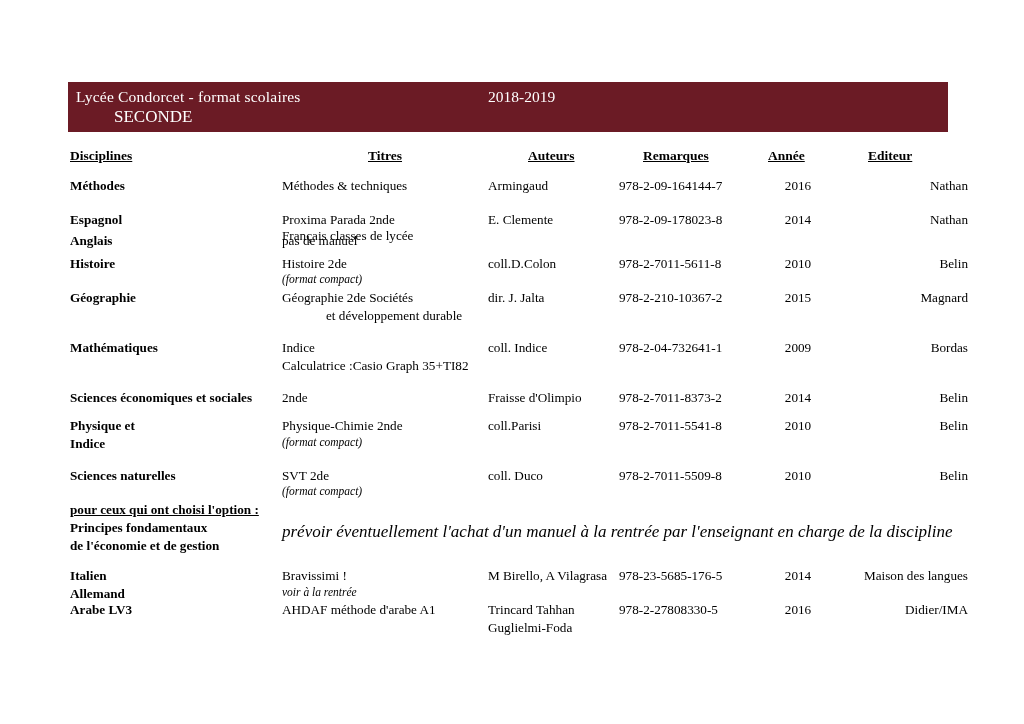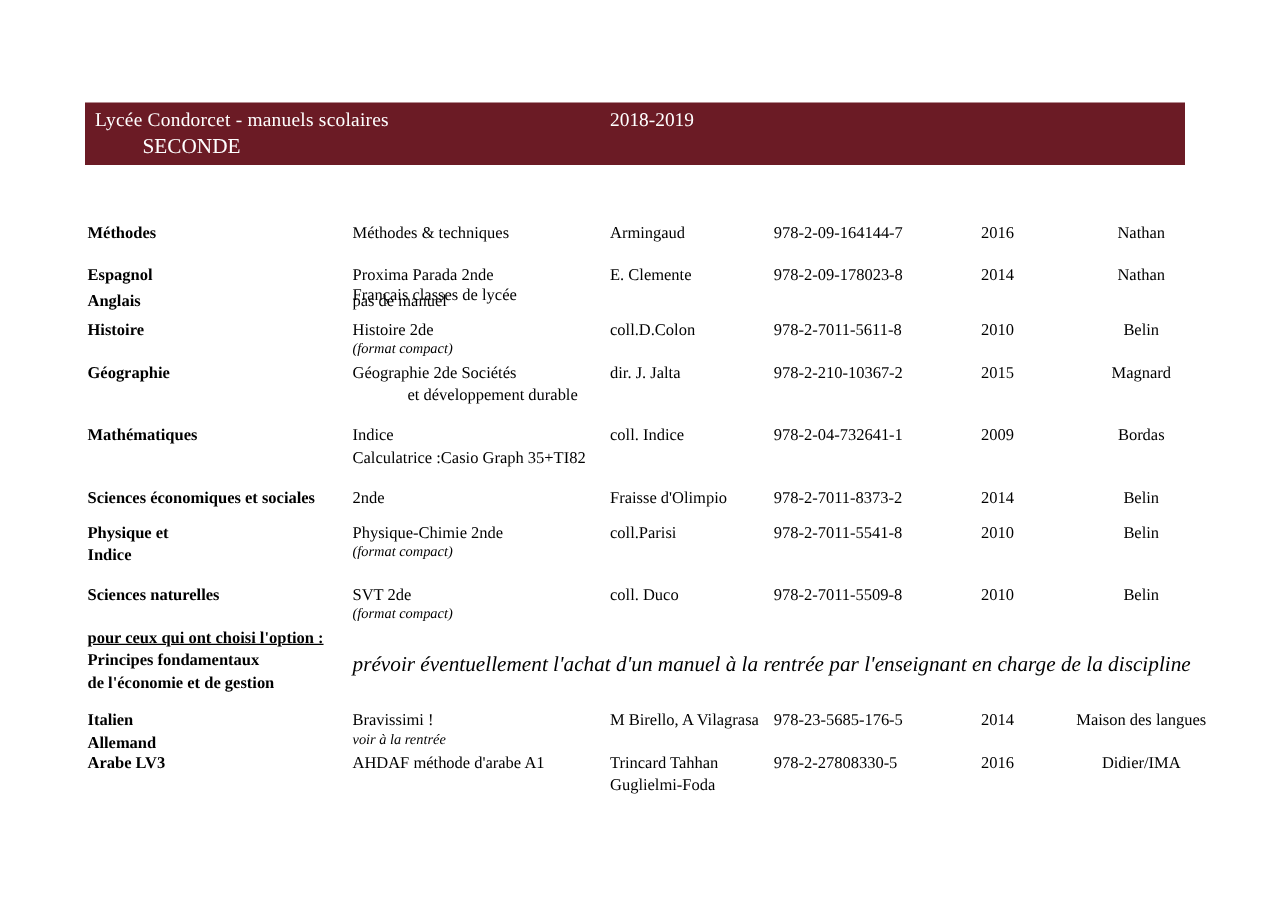--- a/index.html
+++ b/index.html
@@ -91,37 +91,45 @@
     position: absolute;
     top: 0;
     font-size: 13.2px;
     white-space: nowrap;
   }
   .c-disc { left: 2px; font-weight: bold; }
   .c-tit  { left: 214px; }
   .c-aut  { left: 420px; }
   .c-rem  { left: 551px; }
   .c-ann  { left: 700px; text-align: center; width: 60px;}
-  .c-edi  { left: 790px; text-align: center; width: 110px;}
+  .c-edi  { left: 790px; text-align: right; width: 110px;}
 
   .sub { font-style: italic; font-size: 11.5px; }
   .note-line { font-style: italic; font-size: 17px; }
   .underline-bold { font-weight: bold; text-decoration: underline; }
 </style>
 </head>
 <body>
 
 <div class="page">
 
   <div class="banner">
-    <div class="banner-title">Lycée Condorcet - manuels scolaires</div>
+    <div class="banner-title">Lycée Condorcet - format scolaires</div>
     <div class="banner-year">2018-2019</div>
     <div class="banner-level">SECONDE</div>
   </div>
 
+  <div class="col-headers">
+    <span class="ch-disc">Disciplines</span>
+    <span class="ch-tit">Titres</span>
+    <span class="ch-aut">Auteurs</span>
+    <span class="ch-rem">Remarques</span>
+    <span class="ch-ann">Année</span>
+    <span class="ch-edi">Editeur</span>
+  </div>
 
   <div class="table" id="table-body">
       <div class="row" style="position: absolute; top: 0px;">
         <div class="cell c-disc">Méthodes</div>
         <div class="cell c-tit">Méthodes &amp; techniques</div>
         <div class="cell c-tit" style="top: 18px; margin-top: 32px;">Français classes de lycée</div>
         <div class="cell c-aut">Armingaud</div>
         <div class="cell c-rem">978-2-09-164144-7</div>
         <div class="cell c-ann">2016</div>
         <div class="cell c-edi">Nathan</div>

